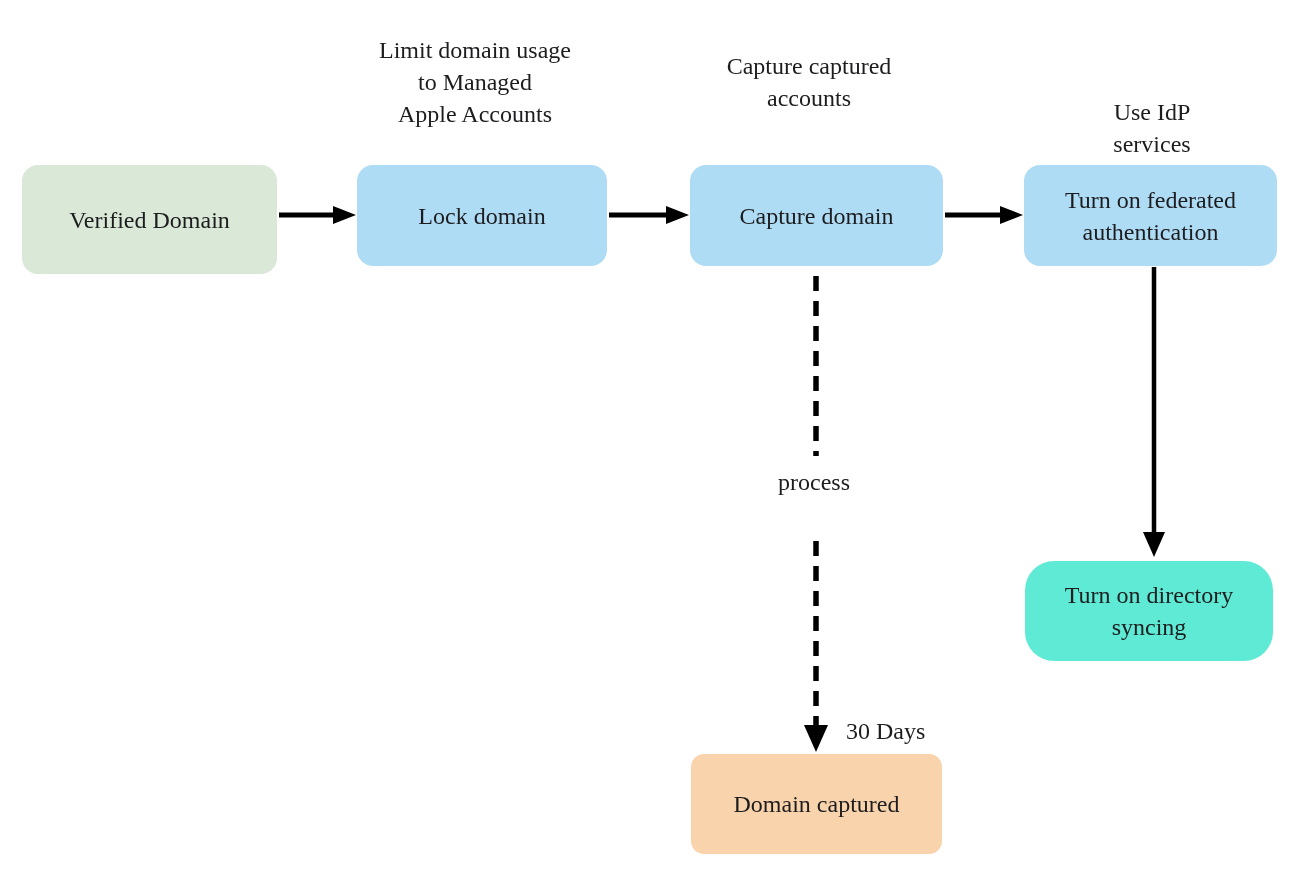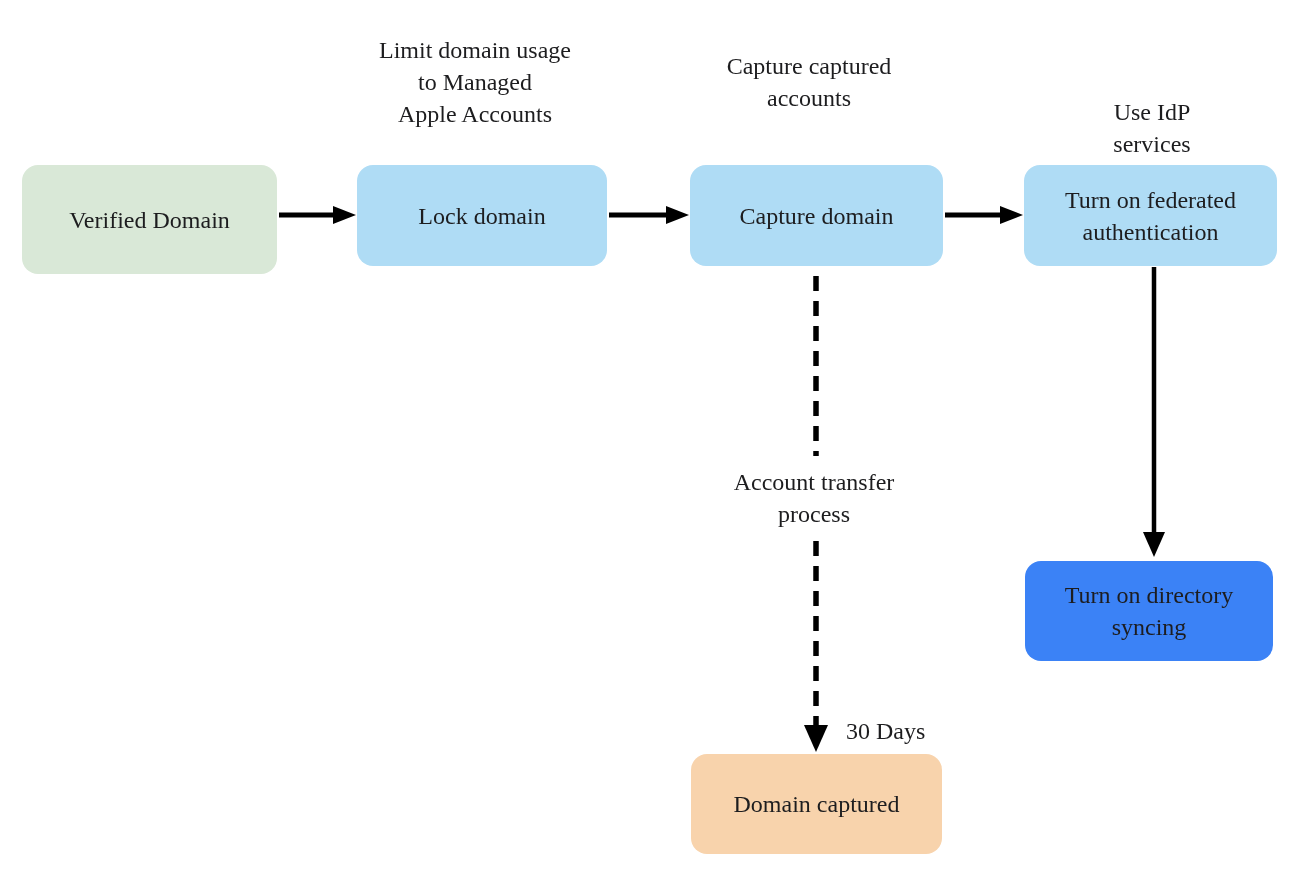--- a/index.html
+++ b/index.html
@@ -59,21 +59,21 @@
   }
   .flow-label.left-align {
     text-align: left;
   }
   
   .node-verified   { left: 22px;   top: 165px; width: 255px; height: 109px; }
   .node-lock       { left: 357px;  top: 165px; width: 250px; height: 101px; }
   .node-capture    { left: 690px;  top: 165px; width: 253px; height: 101px; }
   .node-federated  { left: 1024px; top: 165px; width: 253px; height: 101px; }
   .node-directory  { left: 1025px; top: 561px; width: 248px; height: 100px; }
-  .node-captured   { left: 691px;  top: 754px; width: 251px; height: 100px; }
+  .node-captured   { left: 691px;  top: 754px; width: 251px; height: 100px; border-radius: 13px; }
   
   .label-limit     { left: 335px;  top: 34px;  width: 280px; }
   .label-capture   { left: 689px;  top: 50px;  width: 240px; }
   .label-idp       { left: 1032px; top: 50px;  width: 240px; margin-top: 46px; }
   .label-transfer  { left: 694px;  top: 466px; width: 240px; }
   .label-30days    { left: 846px;  top: 717px; width: 130px; line-height: 28px; }
 </style>
 </head>
 <body>
 
@@ -122,26 +122,25 @@
   </div>
   <div class="node node-lock" style="background-color: rgb(175, 220, 245);">
     <span>Lock domain</span>
   </div>
   <div class="node node-capture" style="background-color: rgb(175, 220, 245);">
     <span>Capture domain</span>
   </div>
   <div class="node node-federated" style="background-color: rgb(175, 220, 245);">
     <span>Turn on federated authentication</span>
   </div>
-  <div class="node node-directory" style="background-color: #3b82f6;">
+  <div class="node node-directory" style="background-color: #5eead4; border-radius: 29px;">
     <span>Turn on directory syncing</span>
   </div>
   <div class="node node-captured" style="background-color: rgb(248, 211, 172);">
     <span>Domain captured</span>
   </div>
 
   <div class="flow-label label-transfer">
-    <div>Account transfer</div>
     <div>process</div>
   </div>
   <div class="flow-label label-30days left-align">30 Days</div>
 
 </div>
 
 </body></html>

